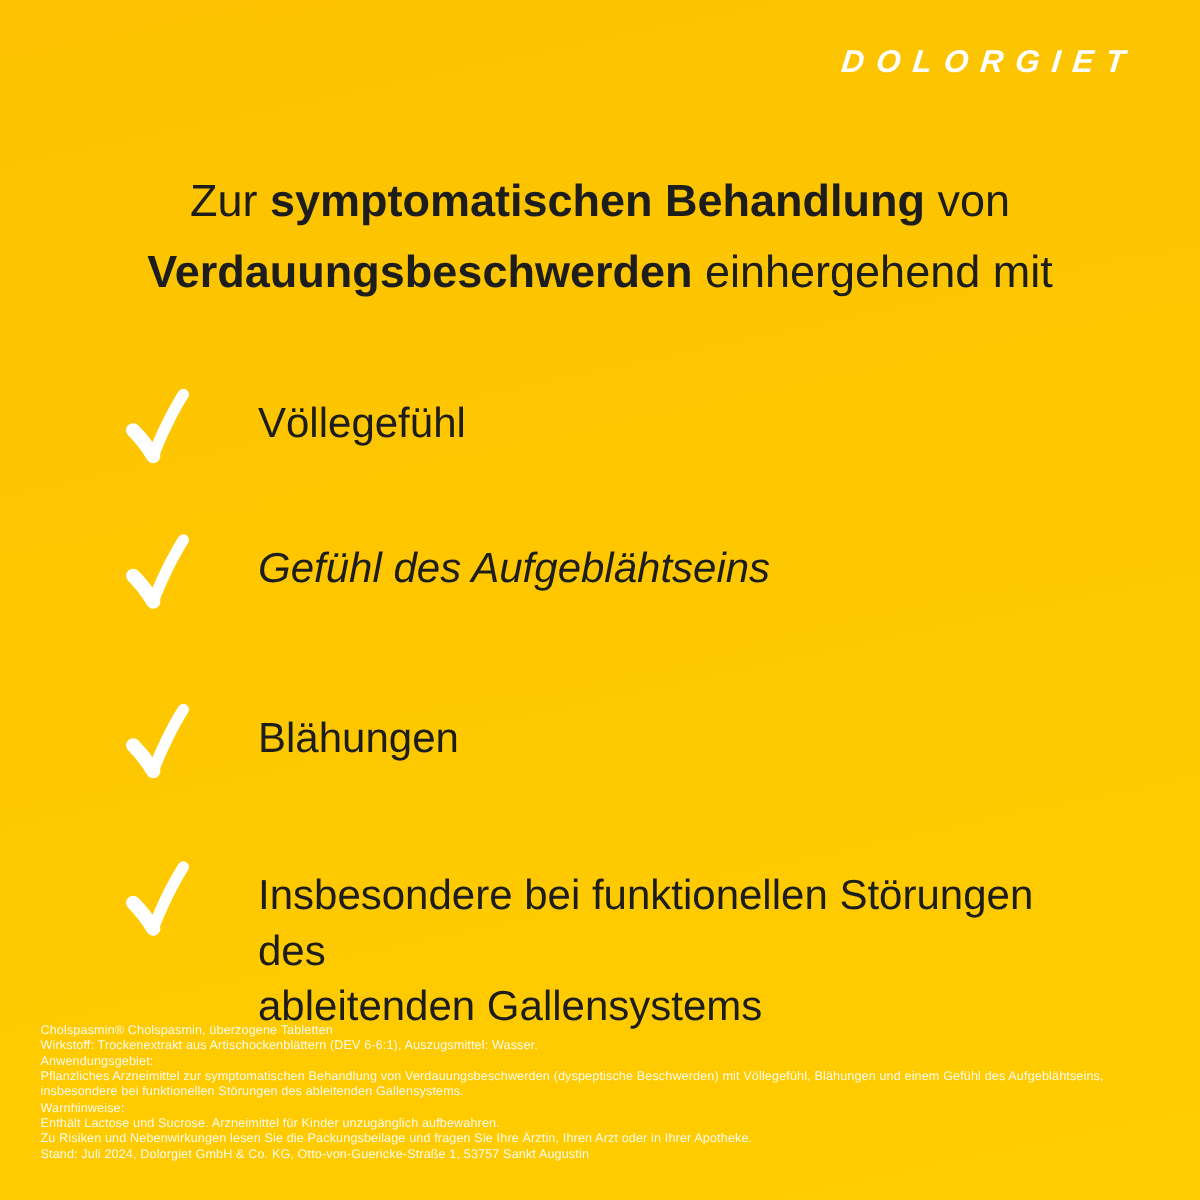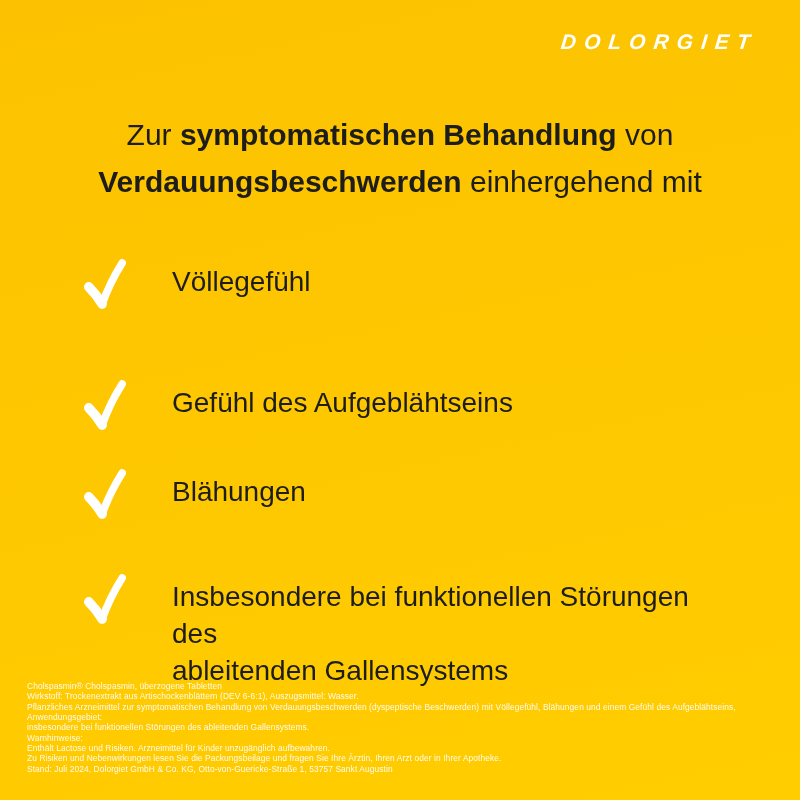--- a/index.html
+++ b/index.html
@@ -77,21 +77,21 @@
   <div class="checklist">
 
     <div class="check-row" style="top:253px;">
       <svg class="check" viewBox="0 0 44 52">
         <path d="M5 29 C11 35 16 42 19 47 C24 33 33 15 40 4" fill="none" stroke="#ffffff" stroke-width="8" stroke-linecap="round" stroke-linejoin="round"></path>
         <path d="M5 29 C11 35 16 42 19 47" fill="none" stroke="#ffffff" stroke-width="10" stroke-linecap="round"></path>
       </svg>
       <div class="label">Völlegefühl</div>
     </div>
 
-    <div class="check-row" style="top:374px;">
+    <div class="check-row" style="top:350px;font-style:italic;">
       <svg class="check" viewBox="0 0 44 52">
         <path d="M5 29 C11 35 16 42 19 47 C24 33 33 15 40 4" fill="none" stroke="#ffffff" stroke-width="8" stroke-linecap="round" stroke-linejoin="round"></path>
         <path d="M5 29 C11 35 16 42 19 47" fill="none" stroke="#ffffff" stroke-width="10" stroke-linecap="round"></path>
       </svg>
       <div class="label">Gefühl des Aufgeblähtseins</div>
     </div>
 
     <div class="check-row" style="top:463px;padding-left:28px;">
       <svg class="check" viewBox="0 0 44 52">
         <path d="M5 29 C11 35 16 42 19 47 C24 33 33 15 40 4" fill="none" stroke="#ffffff" stroke-width="8" stroke-linecap="round" stroke-linejoin="round"></path>
@@ -107,22 +107,22 @@
       </svg>
       <div class="label">Insbesondere bei funktionellen Störungen des
 ableitenden Gallensystems</div>
     </div>
 
   </div>
 
   <div class="legal">
     <div>Cholspasmin® Cholspasmin, überzogene Tabletten</div>
     <div>Wirkstoff: Trockenextrakt aus Artischockenblättern (DEV 6-6:1), Auszugsmittel: Wasser.</div>
+    <div>Anwendungsgebiet:</div>
     <div>Pflanzliches Arzneimittel zur symptomatischen Behandlung von Verdauungsbeschwerden (dyspeptische Beschwerden) mit Völlegefühl, Blähungen und einem Gefühl des Aufgeblähtseins,</div>
-    <div>Anwendungsgebiet:</div>
     <div>insbesondere bei funktionellen Störungen des ableitenden Gallensystems.</div>
     <div>Warnhinweise:</div>
-    <div>Enthält Lactose und Risiken. Arzneimittel für Kinder unzugänglich aufbewahren.</div>
+    <div>Enthält Lactose und Sucrose. Arzneimittel für Kinder unzugänglich aufbewahren.</div>
     <div>Zu Risiken und Nebenwirkungen lesen Sie die Packungsbeilage und fragen Sie Ihre Ärztin, Ihren Arzt oder in Ihrer Apotheke.</div>
     <div>Stand: Juli 2024, Dolorgiet GmbH &amp; Co. KG, Otto-von-Guericke-Straße 1, 53757 Sankt Augustin</div>
   </div>
 
 </div>
 
 </body></html>

